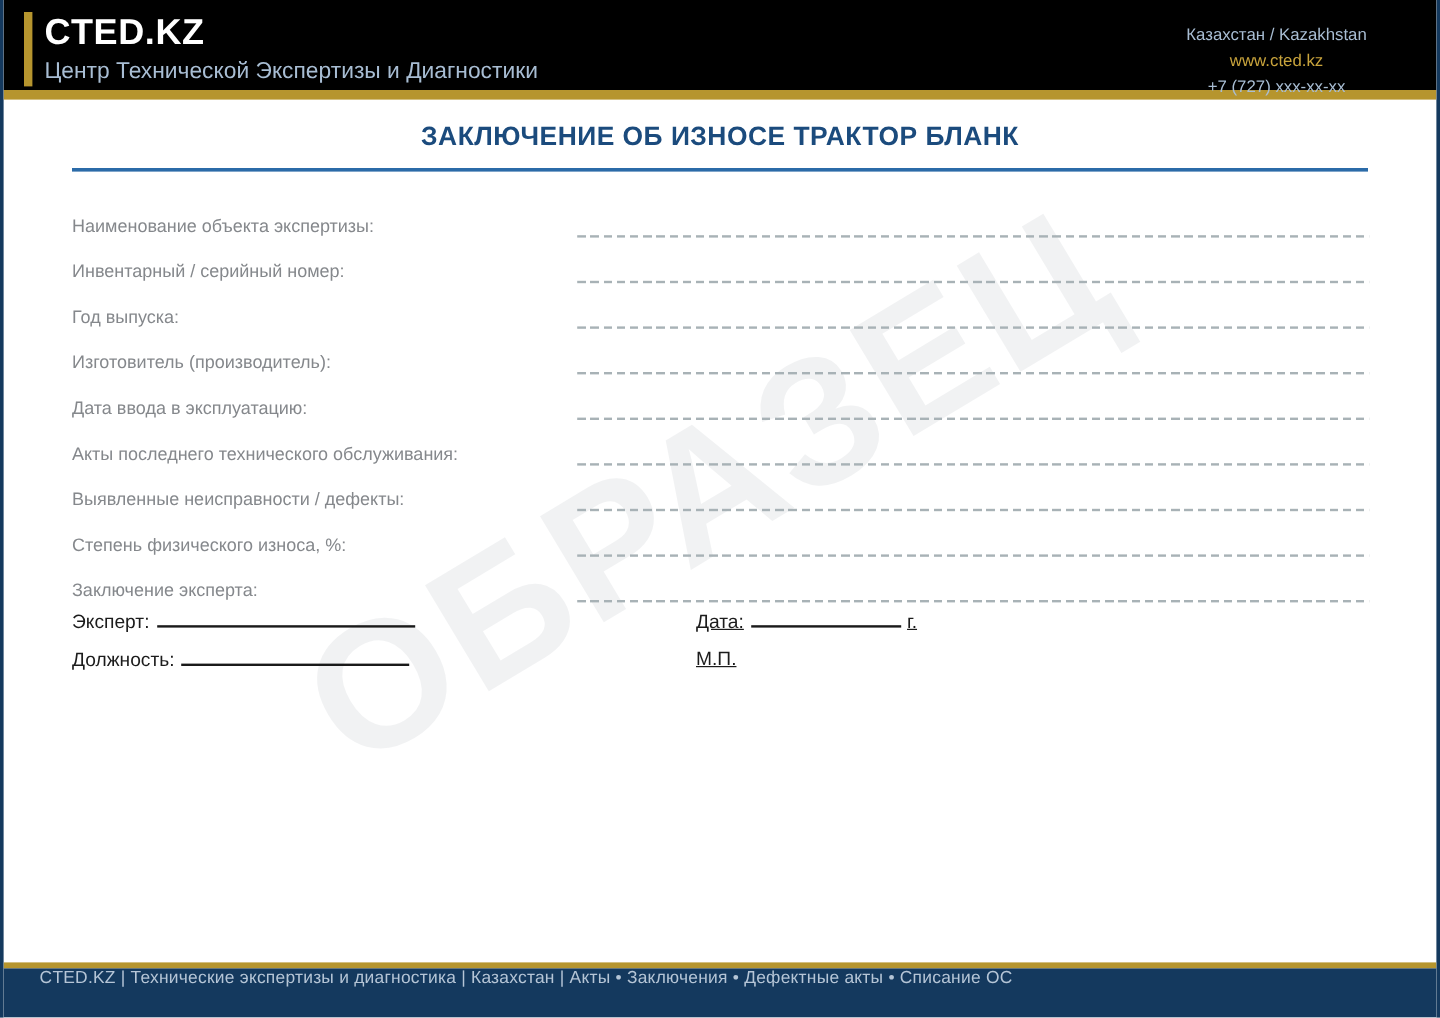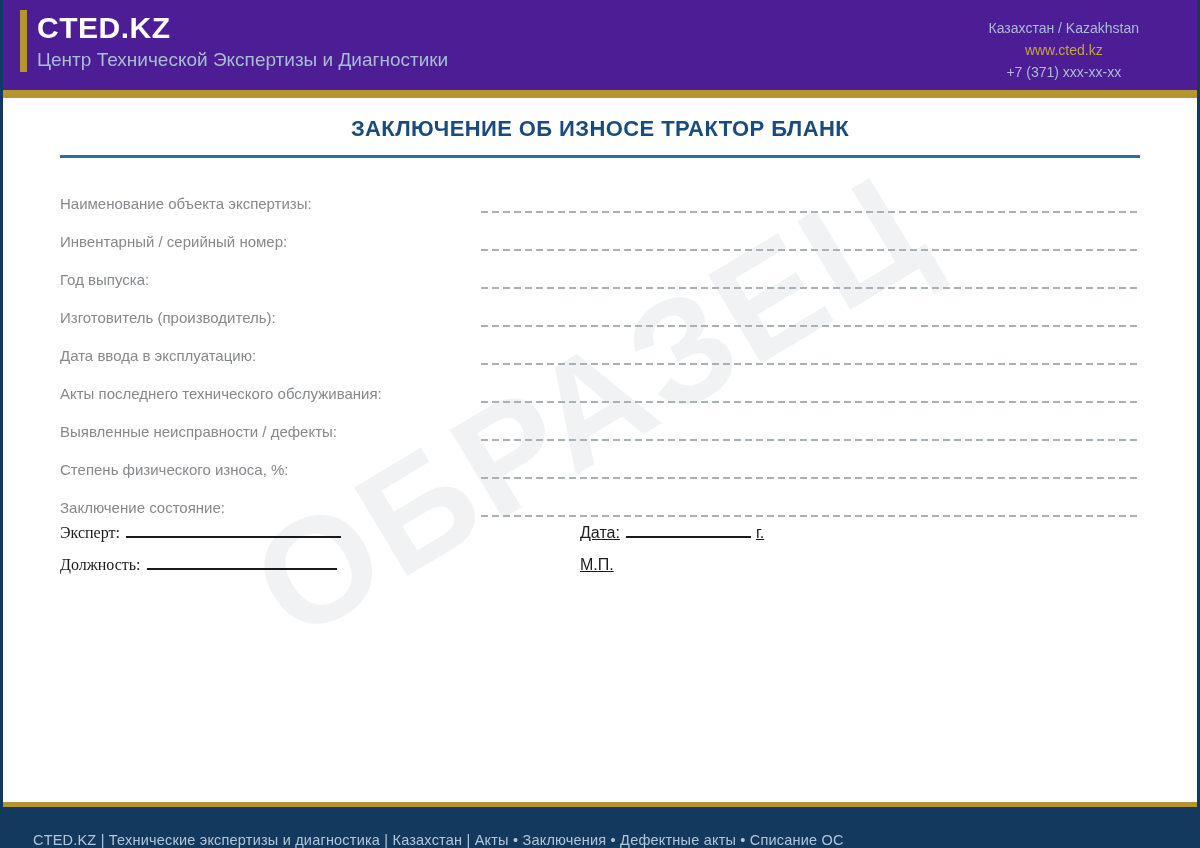--- a/index.html
+++ b/index.html
@@ -12,22 +12,22 @@
   .page {
     position:relative;
     width:1200px; height:848px;
     background:#ffffff;
     border-left:3px solid #14395e;
     border-right:3px solid #14395e;
     overflow:hidden;
   }
   
   .header {
-    height:90px;
-    background:#4c1d95;
+    height:75px;
+    background:#000000;
     display:flex;
     justify-content:space-between;
     align-items:flex-start;
     padding:10px 58px 0 17px;
   }
   .brand { display:flex; }
   .brand-accent {
     width:7px; height:62px;
     background:#b6952e;
     margin-right:10px;
@@ -97,41 +97,41 @@
   .dashline {
     flex:1;
     height:2px;
     margin-top:15px;
     background:repeating-linear-gradient(90deg,#a8b2b6 0 7px,transparent 7px 11px);
   }
 
   
   .signature { margin:7px 57px 0 57px; font-size:16px; color:#1c1c1c; }
   .sig-row { display:flex; height:32px; align-items:flex-start; }
-  .sig-left { width:520px;font-family:Liberation Serif, serif; }
+  .sig-left { width:520px; }
   .sig-right { flex:1;text-decoration:underline; }
   .sline {
     display:inline-block;
     border-bottom:2px solid #1a1a1a;
     height:14px;
     margin-left:6px;
     vertical-align:baseline;
   }
   .sline-expert { width:215px; }
   .sline-position { width:190px; }
   .sline-date { width:125px; margin-right:5px; }
 
   
   .footer { position:absolute; left:0; right:0; bottom:0; z-index:2; }
   .footer-gold { height:5px; background:#b6952e; }
   .footer-bar {
     height:41px;
     background:#14395e;
     display:flex;
-    align-items:flex-end;
+    align-items:flex-start;
     padding-left:30px;
     font-size:14.5px;
     color:#b5c5d6;
     letter-spacing:0.2px;
   }
 </style>
 </head>
 <body>
 
 <div class="page">
@@ -140,21 +140,21 @@
     <div class="brand">
       <div class="brand-accent"></div>
       <div class="brand-text">
         <div class="brand-logo">CTED.KZ</div>
         <div class="brand-tagline">Центр Технической Экспертизы и Диагностики</div>
       </div>
     </div>
     <div class="header-contacts">
       <div class="hc-country">Казахстан / Kazakhstan</div>
       <a class="hc-site" href="#">www.cted.kz</a>
-      <div class="hc-phone">+7 (371) xxx-xx-xx</div>
+      <div class="hc-phone">+7 (727) xxx-xx-xx</div>
     </div>
   </div>
   <div class="gold-strip"></div>
 
   <div class="watermark">ОБРАЗЕЦ</div>
 
   <div class="doc">
     <div class="doc-title">ЗАКЛЮЧЕНИЕ ОБ ИЗНОСЕ ТРАКТОР БЛАНК</div>
     <div class="title-rule"></div>
 
@@ -185,21 +185,21 @@
       </div>
       <div class="form-row">
         <div class="form-label">Выявленные неисправности / дефекты:</div>
         <div class="dashline"></div>
       </div>
       <div class="form-row">
         <div class="form-label">Степень физического износа, %:</div>
         <div class="dashline"></div>
       </div>
       <div class="form-row">
-        <div class="form-label">Заключение состояние:</div>
+        <div class="form-label">Заключение эксперта:</div>
         <div class="dashline"></div>
       </div>
     </div>
 
     <div class="signature">
       <div class="sig-row">
         <div class="sig-left">
           <span>Эксперт:</span><span class="sline sline-expert"></span>
         </div>
         <div class="sig-right">

